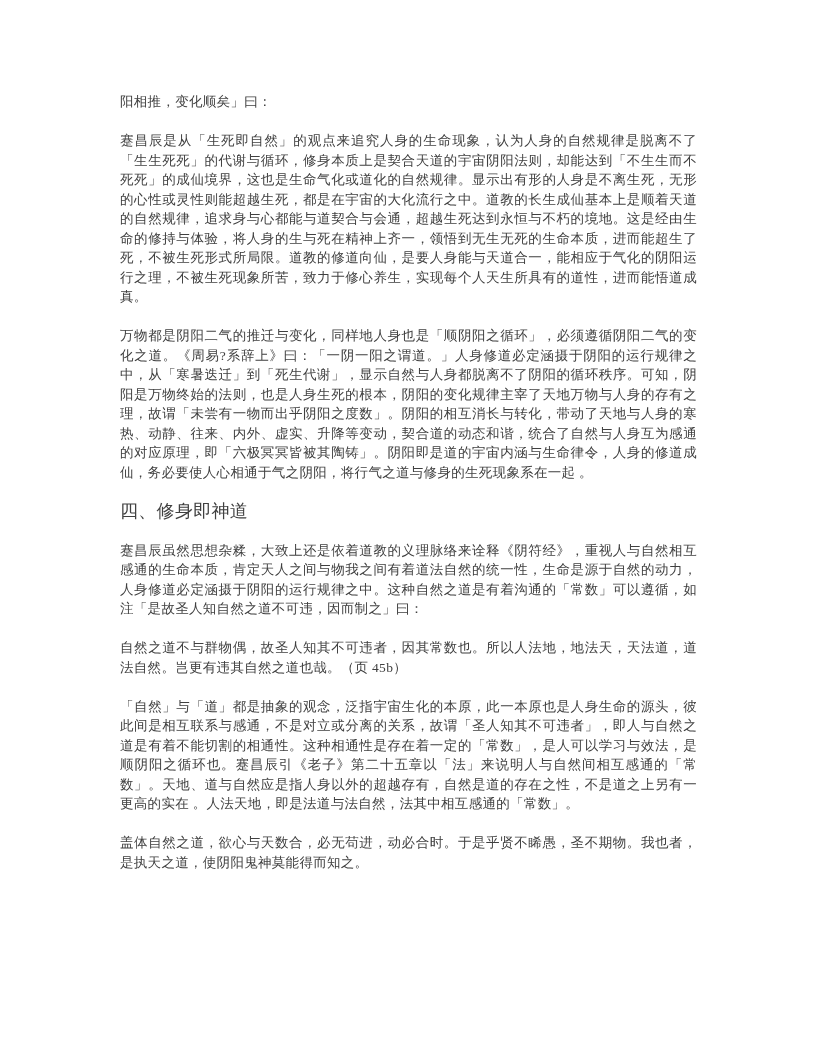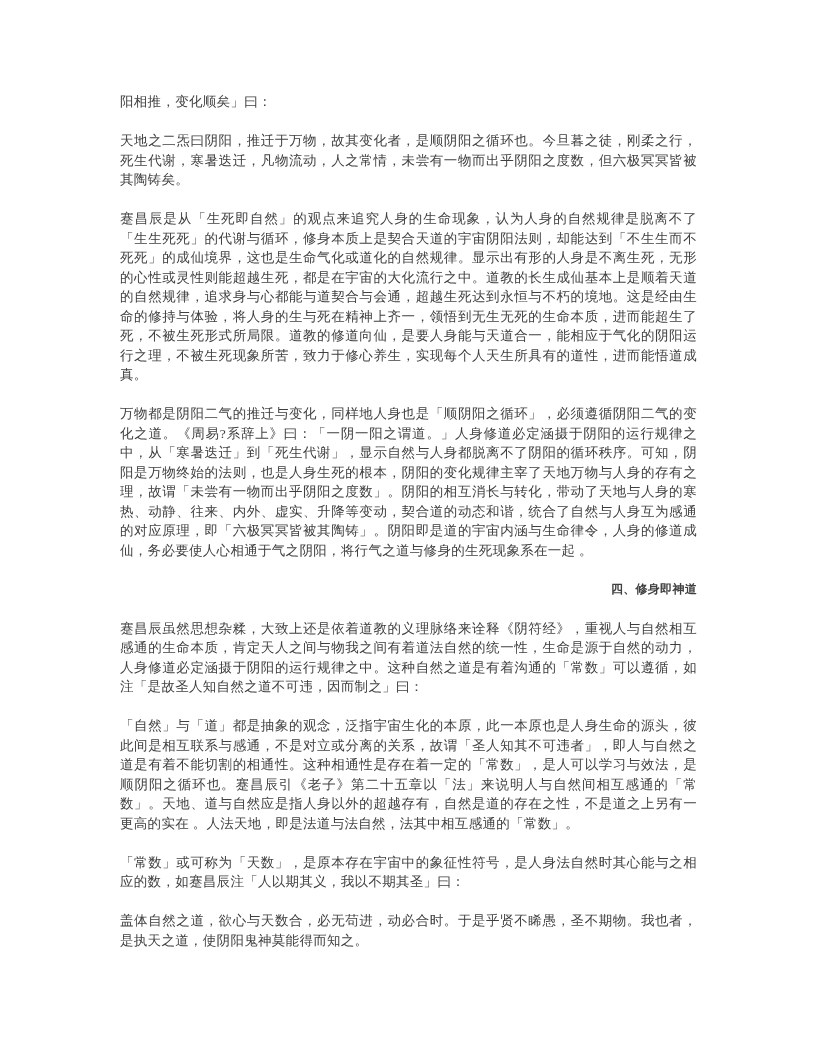--- a/index.html
+++ b/index.html
@@ -24,32 +24,31 @@
   .para {
     margin: 0 0 19.5px 0;
     text-align: justify;
     letter-spacing: 0.3px;
   }
   .para:last-child {
     margin-bottom: 16px;
   }
   .heading {
     margin: 0 0 19.5px 0;
-    text-align: right;
-    font-weight: bold;
-    font-size: 12px;
+    text-align: left;
+    font-weight: normal;
+    font-size: 18px;
     letter-spacing: 0.3px;
   }
 </style>
 </head>
 <body>
 
 <div class="page">
   <p class="para">阳相推，变化顺矣」曰：</p>
-  <p class="para">天地之二炁曰阴阳，推迁于万物，故其变化者，是顺阴阳之循环也。今旦暮之徒，刚柔之行，死生代谢，寒暑迭迁，凡物流动，人之常情，未尝有一物而出乎阴阳之度数，但六极冥冥皆被其陶铸矣。</p>
   <p class="para">蹇昌辰是从「生死即自然」的观点来追究人身的生命现象，认为人身的自然规律是脱离不了「生生死死」的代谢与循环，修身本质上是契合天道的宇宙阴阳法则，却能达到「不生生而不死死」的成仙境界，这也是生命气化或道化的自然规律。显示出有形的人身是不离生死，无形的心性或灵性则能超越生死，都是在宇宙的大化流行之中。道教的长生成仙基本上是顺着天道的自然规律，追求身与心都能与道契合与会通，超越生死达到永恒与不朽的境地。这是经由生命的修持与体验，将人身的生与死在精神上齐一，领悟到无生无死的生命本质，进而能超生了死，不被生死形式所局限。道教的修道向仙，是要人身能与天道合一，能相应于气化的阴阳运行之理，不被生死现象所苦，致力于修心养生，实现每个人天生所具有的道性，进而能悟道成真。</p>
   <p class="para">万物都是阴阳二气的推迁与变化，同样地人身也是「顺阴阳之循环」，必须遵循阴阳二气的变化之道。《周易?系辞上》曰：「一阴一阳之谓道。」人身修道必定涵摄于阴阳的运行规律之中，从「寒暑迭迁」到「死生代谢」，显示自然与人身都脱离不了阴阳的循环秩序。可知，阴阳是万物终始的法则，也是人身生死的根本，阴阳的变化规律主宰了天地万物与人身的存有之理，故谓「未尝有一物而出乎阴阳之度数」。阴阳的相互消长与转化，带动了天地与人身的寒热、动静、往来、内外、虚实、升降等变动，契合道的动态和谐，统合了自然与人身互为感通的对应原理，即「六极冥冥皆被其陶铸」。阴阳即是道的宇宙内涵与生命律令，人身的修道成仙，务必要使人心相通于气之阴阳，将行气之道与修身的生死现象系在一起 。</p>
   <h2 class="heading">四、修身即神道</h2>
   <p class="para">蹇昌辰虽然思想杂糅，大致上还是依着道教的义理脉络来诠释《阴符经》，重视人与自然相互感通的生命本质，肯定天人之间与物我之间有着道法自然的统一性，生命是源于自然的动力，人身修道必定涵摄于阴阳的运行规律之中。这种自然之道是有着沟通的「常数」可以遵循，如注「是故圣人知自然之道不可违，因而制之」曰：</p>
+  <p class="para">自然之道不与群物偶，故圣人知其不可违者，因其常数也。所以人法地，地法天，天法道，道法自然。岂更有违其自然之道也哉。（页 45b）</p>
   <p class="para">「自然」与「道」都是抽象的观念，泛指宇宙生化的本原，此一本原也是人身生命的源头，彼此间是相互联系与感通，不是对立或分离的关系，故谓「圣人知其不可违者」，即人与自然之道是有着不能切割的相通性。这种相通性是存在着一定的「常数」，是人可以学习与效法，是顺阴阳之循环也。蹇昌辰引《老子》第二十五章以「法」来说明人与自然间相互感通的「常数」。天地、道与自然应是指人身以外的超越存有，自然是道的存在之性，不是道之上另有一更高的实在 。人法天地，即是法道与法自然，法其中相互感通的「常数」。</p>
-  <p class="para">「常数」或可称为「天数」，是原本存在宇宙中的象征性符号，是人身法自然时其心能与之相应的数，如蹇昌辰注「人以期其义，我以不期其圣」曰：</p>
   <p class="para">盖体自然之道，欲心与天数合，必无苟进，动必合时。于是乎贤不睎愚，圣不期物。我也者，是执天之道，使阴阳鬼神莫能得而知之。</p>
 </div>
 
 </body></html>

